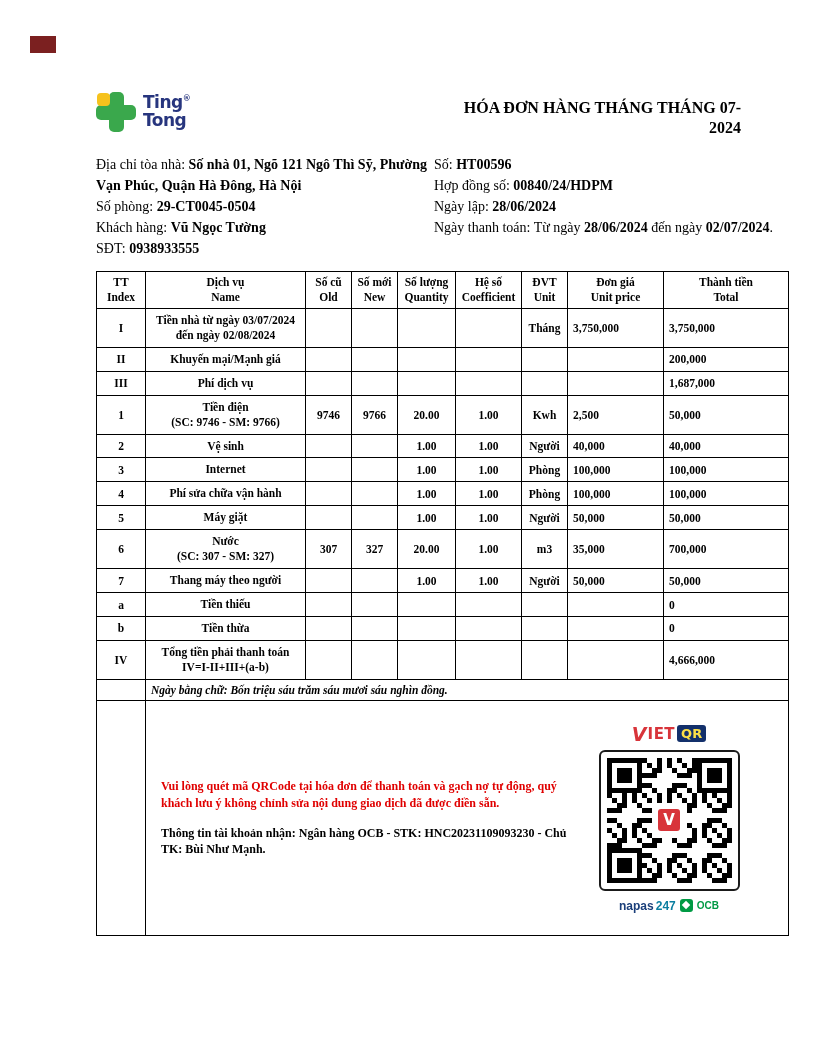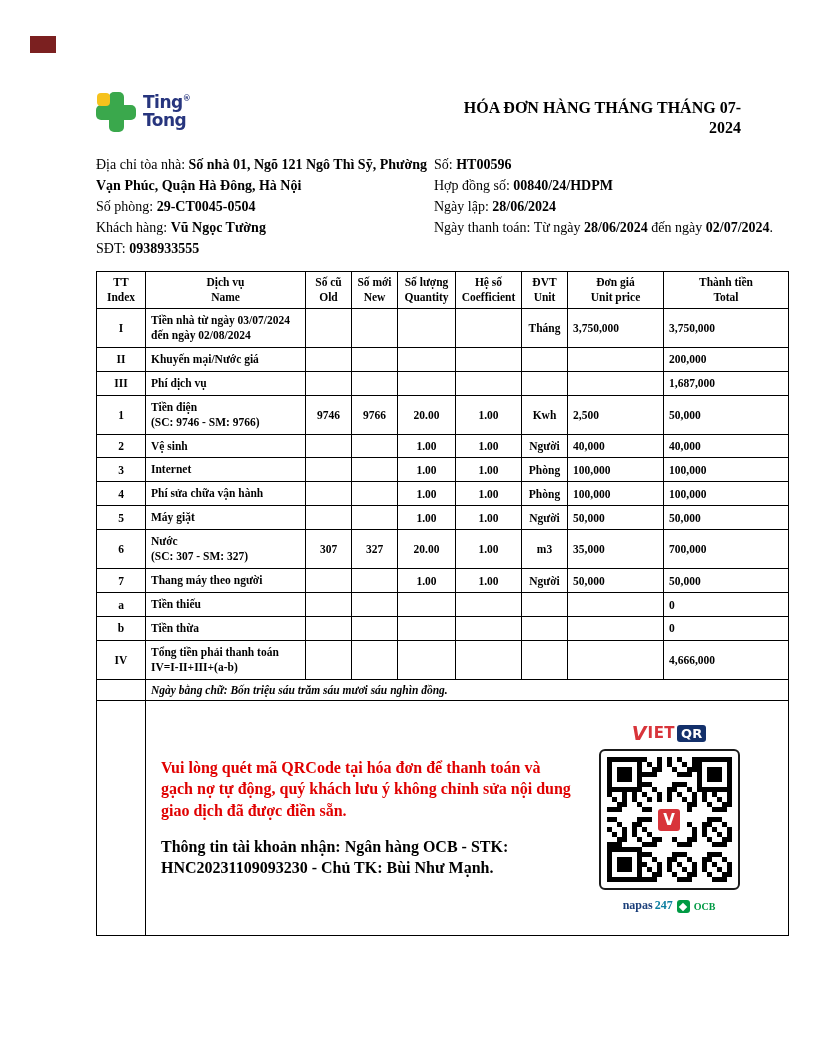--- a/index.html
+++ b/index.html
@@ -22,42 +22,42 @@
 
   .info-row{display:flex;margin-top:16px;font-size:14px}
   .info-left{width:338px}
   .info-right{flex:1;text-align:left}
   .info-row p{line-height:21px}
 
   table.invoice{border-collapse:collapse;table-layout:fixed;width:692px;margin-top:12px}
   .invoice th,.invoice td{border:1px solid #000;font-weight:bold;font-size:11.5px;padding:4px 5px;vertical-align:middle}
   .invoice th{text-align:center;line-height:1.3;padding:3px 0}
   td.col-index,td.col-old,td.col-new,td.col-qty,td.col-coef,td.col-unit{text-align:center}
-  td.col-name{text-align:left;white-space:pre-line;line-height:1.3}
+  td.col-name{text-align:center;white-space:pre-line;line-height:1.3}
   td.col-price,td.col-total{text-align:left}
 
   .words-cell{font-weight:normal;font-style:italic;font-size:12px}
   .words-cell b{font-style:italic}
 
   .qr-cell{padding:0;height:226px;font-weight:normal}
   .qr-flex{display:flex;align-items:center;height:226px;padding:6px 38px 6px 10px;gap:18px}
-  .qr-text{flex:1;font-size:16px}
+  .qr-text{flex:1;font-size:12px}
   .qr-text .notice{color:#e00000;line-height:1.35;margin-bottom:14px}
   .qr-text .account{line-height:1.35}
   .qr-col{width:152px;display:flex;flex-direction:column;align-items:center;flex-shrink:0}
   .vietqr-logo{display:flex;align-items:center;margin-bottom:5px;font-family:"DejaVu Sans",sans-serif}
   .vq-v{color:#d8343a;font-weight:bold;font-style:italic;font-size:19px;margin-right:1px}
   .vq-iet{color:#d8343a;font-weight:bold;font-size:15px;letter-spacing:0.5px}
-  .vq-qr{background:#13306b;color:#ffffff;font-weight:bold;font-size:13px;padding:1px 4px;border-radius:3px;margin-left:2px}
+  .vq-qr{background:#13306b;color:#fde047;font-weight:bold;font-size:13px;padding:1px 4px;border-radius:3px;margin-left:2px}
   .qr-frame{position:relative;border:2px solid #1a1a1a;border-radius:6px;background:#fff;padding:6px}
   #qr-grid{display:grid;grid-template-columns:repeat(25,5px);grid-auto-rows:5px}
   .qm{background:#fff}
   .qm.d{background:#000}
   .qr-center{position:absolute;left:50%;top:50%;transform:translate(-50%,-50%);width:26px;height:26px;background:#d8343a;border-radius:5px;color:#fff;font-family:"DejaVu Sans",sans-serif;font-weight:bold;font-size:15px;display:flex;align-items:center;justify-content:center;border:2px solid #fff}
-  .qr-logos{display:flex;align-items:flex-end;gap:4px;margin-top:8px;font-family:Liberation Serif, serif}
+  .qr-logos{display:flex;align-items:flex-start;gap:4px;margin-top:8px;font-family:Liberation Sans, sans-serif}
   .napas{font-weight:bold;color:#1b3f7a;font-size:12px}
   .napas .n247{color:#0b7ea0;margin-left:2px}
   .ocb{display:flex;align-items:center;gap:4px;color:#009a44;font-weight:bold;font-size:10px}
   .ocb-icon{width:13px;height:13px;background:#009a44;border-radius:3px;position:relative}
   .ocb-icon::after{content:"";position:absolute;left:3.5px;top:3.5px;width:6px;height:6px;background:#fff;transform:rotate(45deg)}
 
   .footer-note{margin-top:34px;font-weight:bold;font-size:13px}
 </style>
 </head>
 <body>
@@ -158,21 +158,21 @@
             <td class="col-old"></td>
             <td class="col-new"></td>
             <td class="col-qty"></td>
             <td class="col-coef"></td>
             <td class="col-unit">Tháng</td>
             <td class="col-price">3,750,000</td>
             <td class="col-total">3,750,000</td>
           </tr>
           <tr>
             <td class="col-index">II</td>
-            <td class="col-name">Khuyến mại/Nước giá</td>
+            <td class="col-name">Khuyến mại/Mạnh giá</td>
             <td class="col-old"></td>
             <td class="col-new"></td>
             <td class="col-qty"></td>
             <td class="col-coef"></td>
             <td class="col-unit"></td>
             <td class="col-price"></td>
             <td class="col-total">200,000</td>
           </tr>
           <tr>
             <td class="col-index">III</td>

